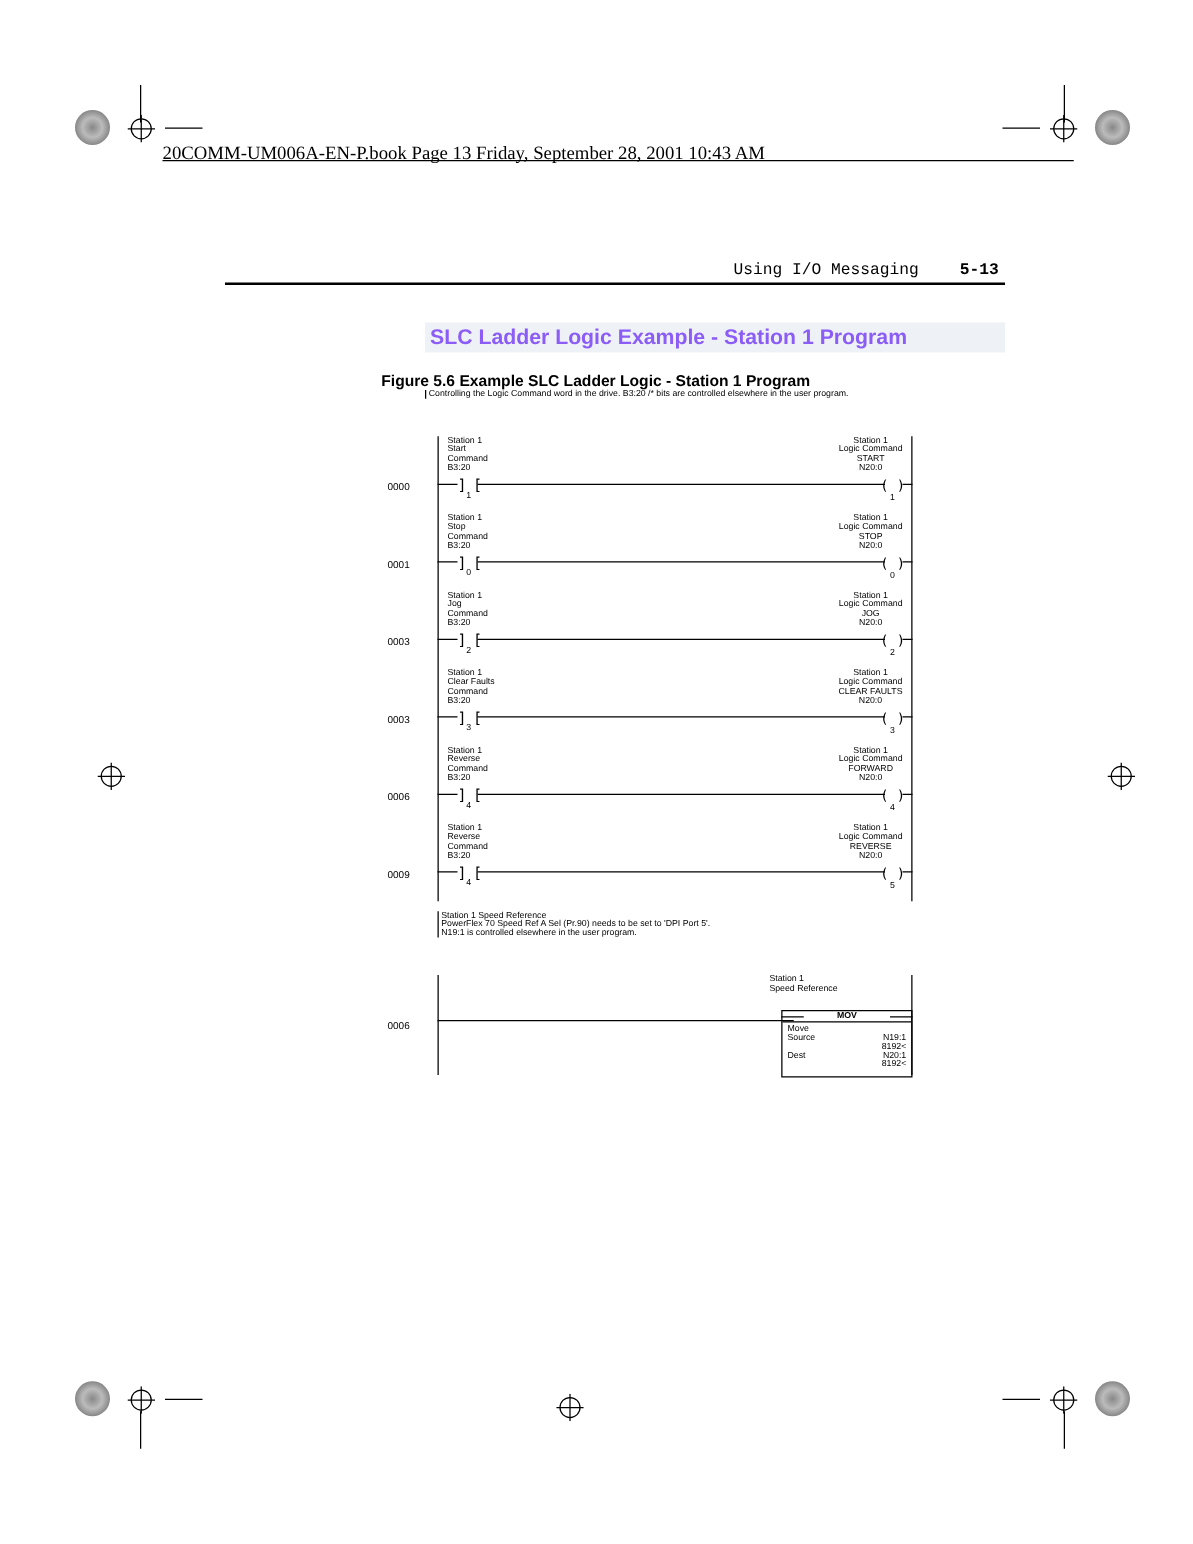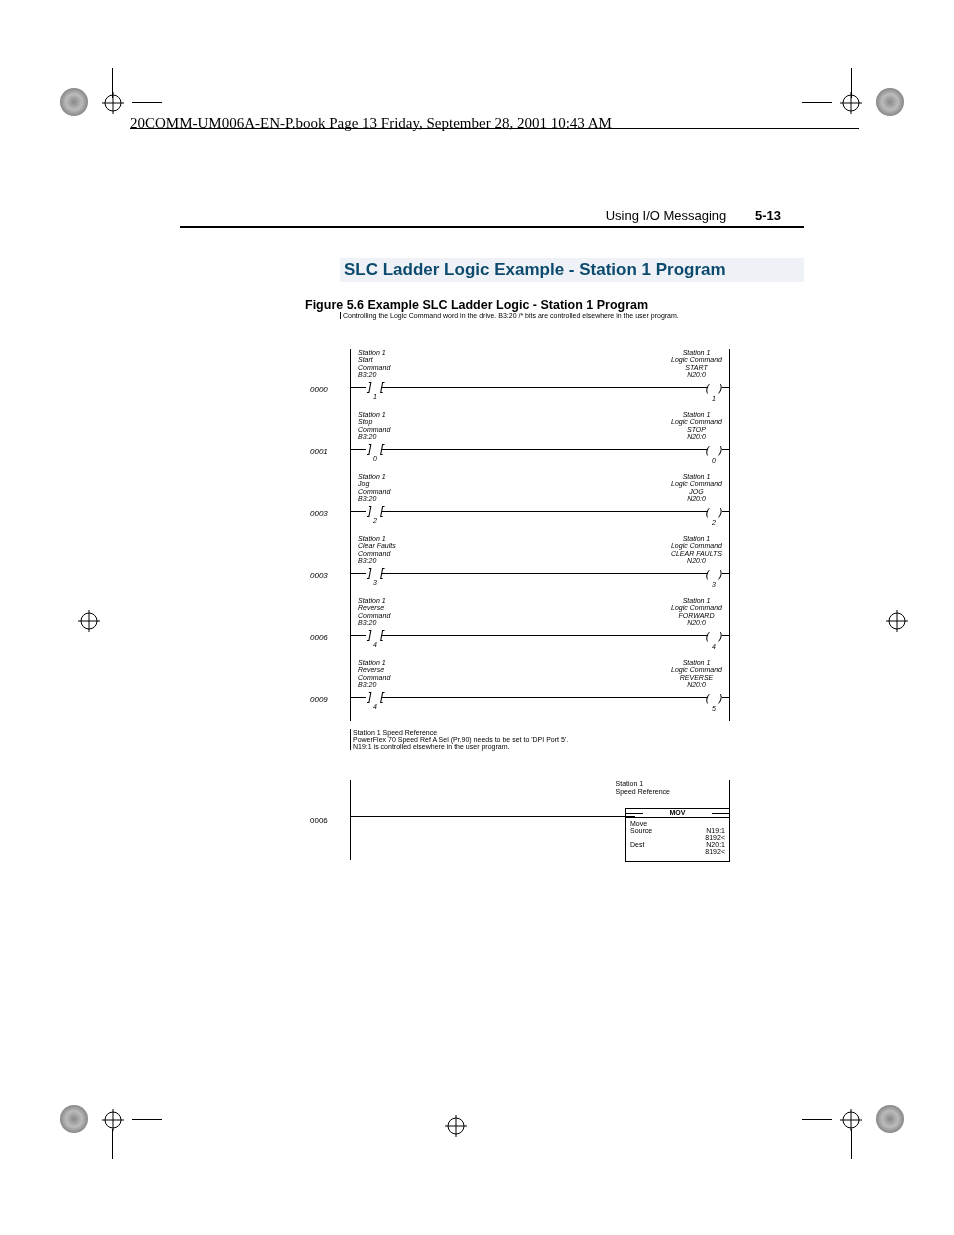--- a/index.html
+++ b/index.html
@@ -24,36 +24,36 @@
     top: 115px;
     left: 130px;
     font-size: 15px;
     font-family: "Times New Roman", serif;
   }
   .hr-top { position: absolute; top: 128px; left: 130px; right: 95px; height: 1px; background: #000; }
   
   .pg-header {
     position: absolute;
     top: 208px;
-    right: 173px;
+    right: 155px;
     font-size: 13px;
-    font-family: Liberation Sans, sans-serif;
+    font-family: Liberation Mono, monospace;
   }
   .pg-header .num { font-weight: bold; margin-left: 25px; }
   .hr-pg { position: absolute; top: 226px; left: 180px; right: 150px; height: 2px; background: #000; }
   
   .main-head {
     position: absolute;
     top: 258px;
     left: 340px;
     right: 150px;
     background: #eef2f6;
     padding: 2px 4px;
     font: bold 17px Arial, Helvetica, sans-serif;
-    color: #0c4a6e;
+    color: #8b5cf6;
   }
   
   .fig-cap {
     position: absolute;
     top: 298px;
     left: 305px;
     font: bold 12.5px Arial, Helvetica, sans-serif;
   }
   
   .ladder {
@@ -63,21 +63,21 @@
     width: 390px;
     font-family: Arial, Helvetica, sans-serif;
     font-size: 7px;
   }
   .ladder .intro {
     font-size: 7px;
     border-left: 1px solid #000;
     padding-left: 2px;
     margin-bottom: 30px;
   }
-  .rung { position: relative; height: 62px; font-style: italic; }
+  .rung { position: relative; height: 62px; }
   .rung-num { position: absolute; left: -30px; top: 36px; font-size: 8px; }
   .wire { position: absolute; top: 38px; height: 1px; background: #000; }
   .in-lbl { position: absolute; left: 18px; top: 0; font-size: 7px; line-height: 1.05; }
   .in-lbl div { white-space: nowrap; }
   .xic { position: absolute; top: 32px; left: 26px; font-size: 12px; letter-spacing: -1px; font-family: monospace; }
   .xic::before { content: "] ["; }
   .xic-sub { position: absolute; top: 44px; left: 33px; font-size: 7px; }
   .out-lbl { position: absolute; right: 8px; top: 0; font-size: 7px; text-align: center; line-height: 1.05; }
   .ote-br { position: absolute; top: 33px; right: 6px; font-size: 11px; font-family: monospace; }
   .ote-sub { position: absolute; top: 46px; right: 14px; font-size: 7px; }

